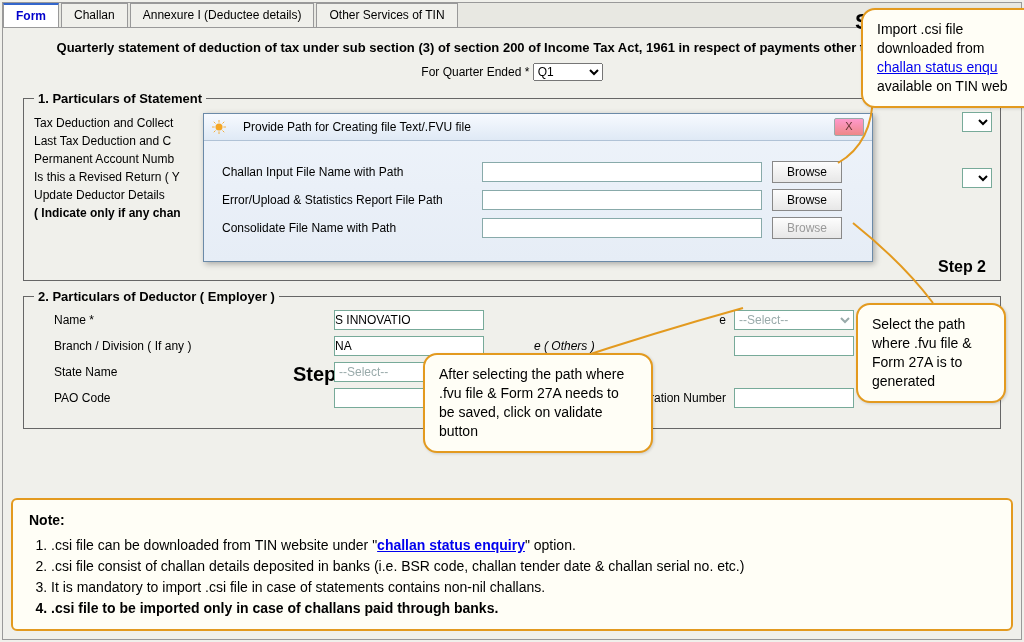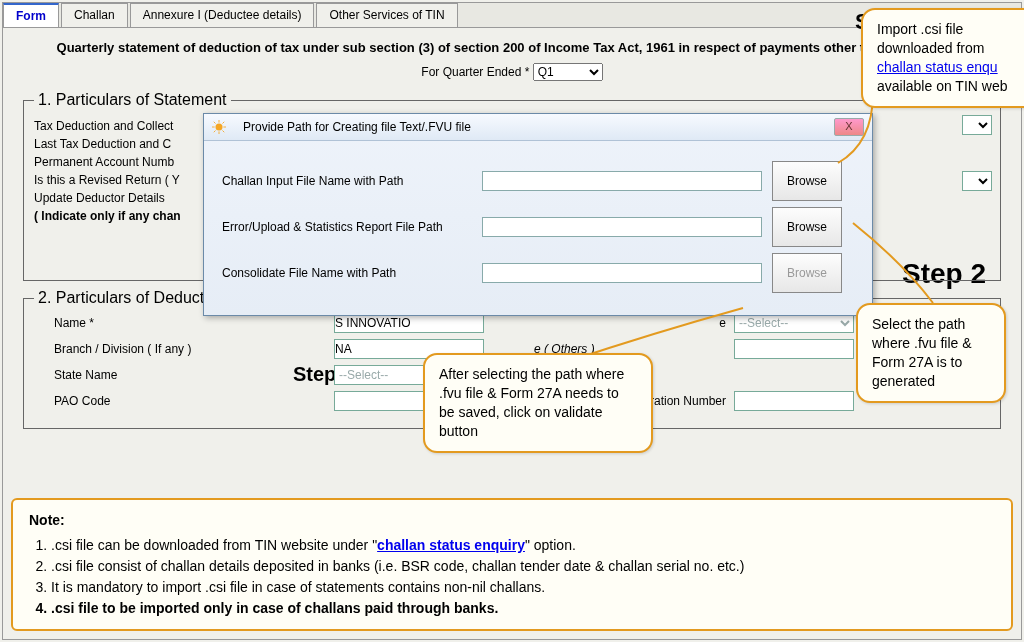--- a/index.html
+++ b/index.html
@@ -6,38 +6,38 @@
   body { font-family: Arial, sans-serif; font-size: 12px; background: #f0f0eb; width: 1024px; height: 642px; overflow: hidden; position: relative; }
   .frame { background: #f0f0eb; border: 1px solid #999; width: 1020px; height: 638px; margin: 2px; position: relative; }
   .tabs { display: flex; border-bottom: 1px solid #999; background: #e8e8e2; }
   .tab { padding: 4px 12px; border: 1px solid #999; border-bottom: none; margin-right: 2px; background: #f0f0eb; font-size: 12px; cursor: pointer; }
   .tab.active { background: #fff; color: #0000cc; font-weight: bold; border-top: 2px solid #3366cc; }
   .main { padding: 8px 20px; font-size: 12px; position: relative; }
   .header { text-align: center; font-weight: bold; font-size: 13px; margin: 4px 0 8px 0; }
   .quarter-row { text-align: center; margin-bottom: 10px; }
   .quarter-row select { width: 70px; font-size: 12px; }
   fieldset.section { border: 1px solid #666; margin: 8px 0; padding: 6px 10px 10px 10px; position: relative; }
-  fieldset.section legend { font-weight: normal; font-size: 16px; padding: 0 4px; }
+  fieldset.section legend { font-weight: bold; font-size: 13px; padding: 0 4px; }
   .row { display: flex; align-items: center; margin: 4px 0; font-size: 12px; }
   .row .lbl { width: 300px; }
   .bold { font-weight: bold; }
   .step1 { position: absolute; top: 6px; right: 100px; font-size: 22px; font-weight: bold; }
-  .step2 { position: absolute; top: 255px; right: 35px; font-size: 28px; font-weight: bold; }
+  .step2 { position: absolute; top: 255px; right: 35px; font-size: 16px; font-weight: bold; }
   .step3 { position: absolute; top: 360px; left: 290px; font-size: 20px; font-weight: bold; }
 
   
   .dialog { position: absolute; top: 110px; left: 200px; width: 670px; background: linear-gradient(#eef3fa,#e6edf6); border: 1px solid #6b8aa8; box-shadow: 2px 2px 6px rgba(0,0,0,.3); font-size: 12px; }
   .dialog .titlebar { background: linear-gradient(#f7faff,#dfe9f5); padding: 4px 8px; display: flex; align-items: center; justify-content: space-between; border-bottom: 1px solid #b0c2d6; }
   .dialog .titlebar .t { display: flex; align-items: center; gap: 17px; }
   .dialog .titlebar .close { width: 30px; height: 18px; border: 1px solid #9aa; background: linear-gradient(#f9c,#e88); text-align: center; font-size: 11px; line-height: 14px; color: #633; border-radius: 2px; cursor: pointer; }
   .dialog .body { padding: 14px 18px 16px 18px; }
   .drow { display: flex; align-items: center; margin: 6px 0; }
   .drow .dlbl { width: 260px; }
   .drow input { width: 280px; height: 20px; border: 1px solid #8aa; background: #fff; }
-  .drow .dbtn, .dialog .dbtn { width: 70px; height: 40px; border: 1px solid #888; background: linear-gradient(#fdfdfd,#e7e7e7); font-size: 12px; cursor: pointer; margin-left: 10px; }
+  .drow .dbtn, .dialog .dbtn { width: 70px; height: 22px; border: 1px solid #888; background: linear-gradient(#fdfdfd,#e7e7e7); font-size: 12px; cursor: pointer; margin-left: 10px; }
   .drow .dbtn.disabled, .dialog .dbtn.disabled { color: #999; }
   .actionrow { display: flex; justify-content: flex-end; gap: 12px; margin-top: 14px; align-items: center; }
   .redlink { color: #d00; font-weight: bold; text-decoration: underline; margin-right: auto; font-size: 12px; }
   .sunicon { width: 14px; height: 14px; }
 
   
   .callout { position: absolute; background: #fffef6; border: 2px solid #e39a1f; border-radius: 14px; padding: 10px 14px; font-size: 14px; line-height: 1.35; box-shadow: 1px 1px 3px rgba(0,0,0,.15); }
   .callout a { color: #0000ee; text-decoration: underline; }
   .c1 { top: 5px; right: -5px; width: 165px; padding-right: 4px; border-top-right-radius: 0; border-bottom-right-radius: 0; }
   .c2 { top: 300px; right: 15px; width: 150px; }

